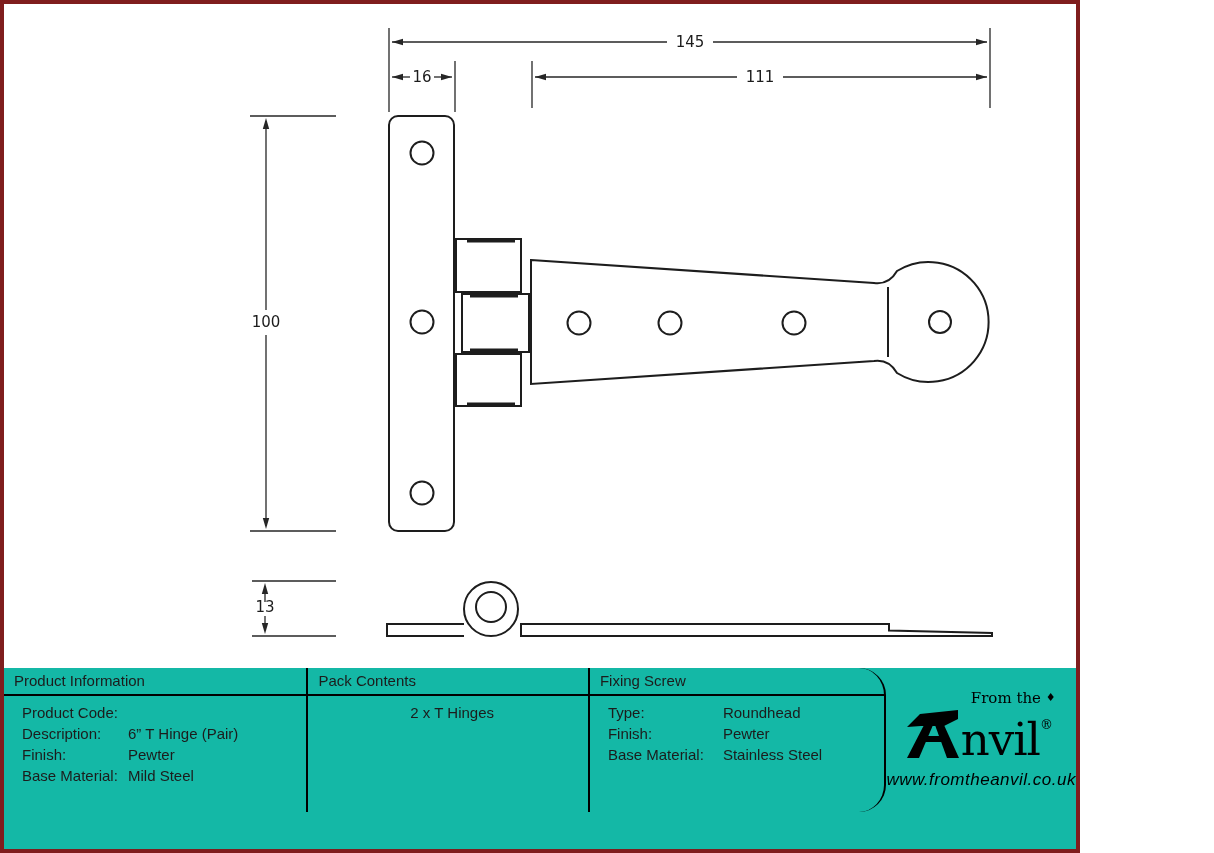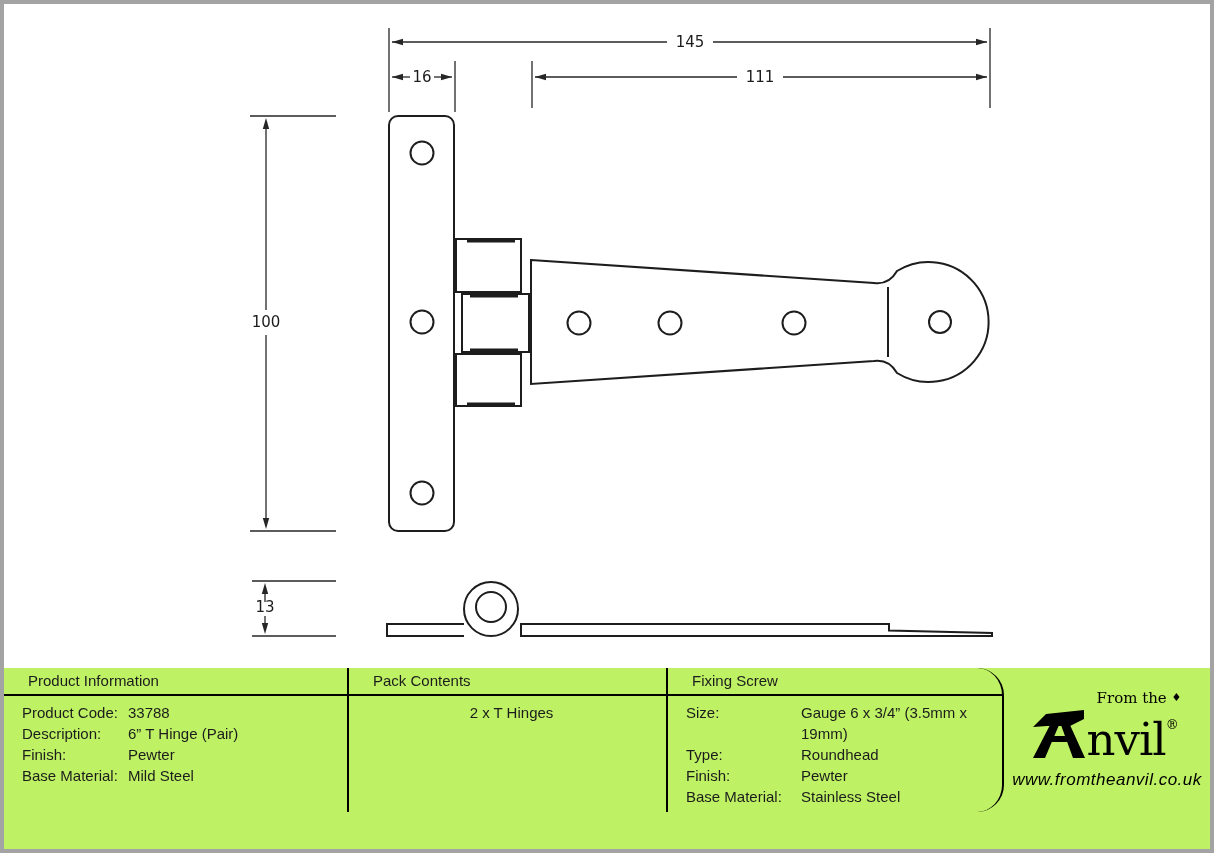--- a/index.html
+++ b/index.html
@@ -1,21 +1,21 @@
 <!DOCTYPE html>
 <html><head>
 <meta charset="utf-8">
 <style>
   html,body{margin:0;padding:0;background:#fff;}
   .sheet{
     position:relative;
-    width:1214px;height:853px;
+    width:1080px;height:853px;
     box-sizing:border-box;
-    border:4px solid #a3a3a3;
-    background:#bef264;
+    border:4px solid #7f1d1d;
+    background:#14b8a6;
     font-family:"Liberation Sans", sans-serif;
     color:#1c1c1c;
     overflow:hidden;
   }
   .drawing-area{
     width:1206px;height:664px;
     background:#fff;
   }
   .drawing-area svg{display:block;}
   .note-row{
@@ -35,21 +35,21 @@
   .col-sep{border-right:2px solid #000;}
   .col-pi{width:345px;}
   .col-pc{width:319px;}
   .col-fs{width:336px;border-radius:27px;}
   .col-logo{width:206px;display:flex;align-items:center;justify-content:center;}
   .cell-header{
     box-sizing:border-box;
     height:28px;
     border-bottom:2px solid #000;
     line-height:26px;
-    padding-left:24px;
+    padding-left:10px;
     font-size:15px;
   }
   .cell-body{
     padding-top:6px;
     font-size:15px;
   }
   .kv-row{display:flex;line-height:21px;}
   .kv-label{padding-left:18px;}
   .col-pi .kv-label{width:106px;}
   .col-fs .kv-label{width:115px;}
@@ -185,21 +185,20 @@
   </div>
 
 
   <div class="spec-table">
 
     <div class="col col-pi col-sep">
       <div class="cell-header">Product Information</div>
       <div class="cell-body">
         <div class="kv-row">
           <span class="kv-label">Product Code:</span>
-          <span class="kv-value">33788</span>
         </div>
         <div class="kv-row">
           <span class="kv-label">Description:</span>
           <span class="kv-value">6” T Hinge (Pair)</span>
         </div>
         <div class="kv-row">
           <span class="kv-label">Finish:</span>
           <span class="kv-value">Pewter</span>
         </div>
         <div class="kv-row">
@@ -212,24 +211,20 @@
     <div class="col col-pc col-sep">
       <div class="cell-header">Pack Contents</div>
       <div class="cell-body">
         <div class="list-item">2 x T Hinges</div>
       </div>
     </div>
 
     <div class="col col-fs col-sep">
       <div class="cell-header">Fixing Screw</div>
       <div class="cell-body">
-        <div class="kv-row">
-          <span class="kv-label">Size:</span>
-          <span class="kv-value">Gauge 6 x 3/4” (3.5mm x 19mm)</span>
-        </div>
         <div class="kv-row">
           <span class="kv-label">Type:</span>
           <span class="kv-value">Roundhead</span>
         </div>
         <div class="kv-row">
           <span class="kv-label">Finish:</span>
           <span class="kv-value">Pewter</span>
         </div>
         <div class="kv-row">
           <span class="kv-label">Base Material:</span>

